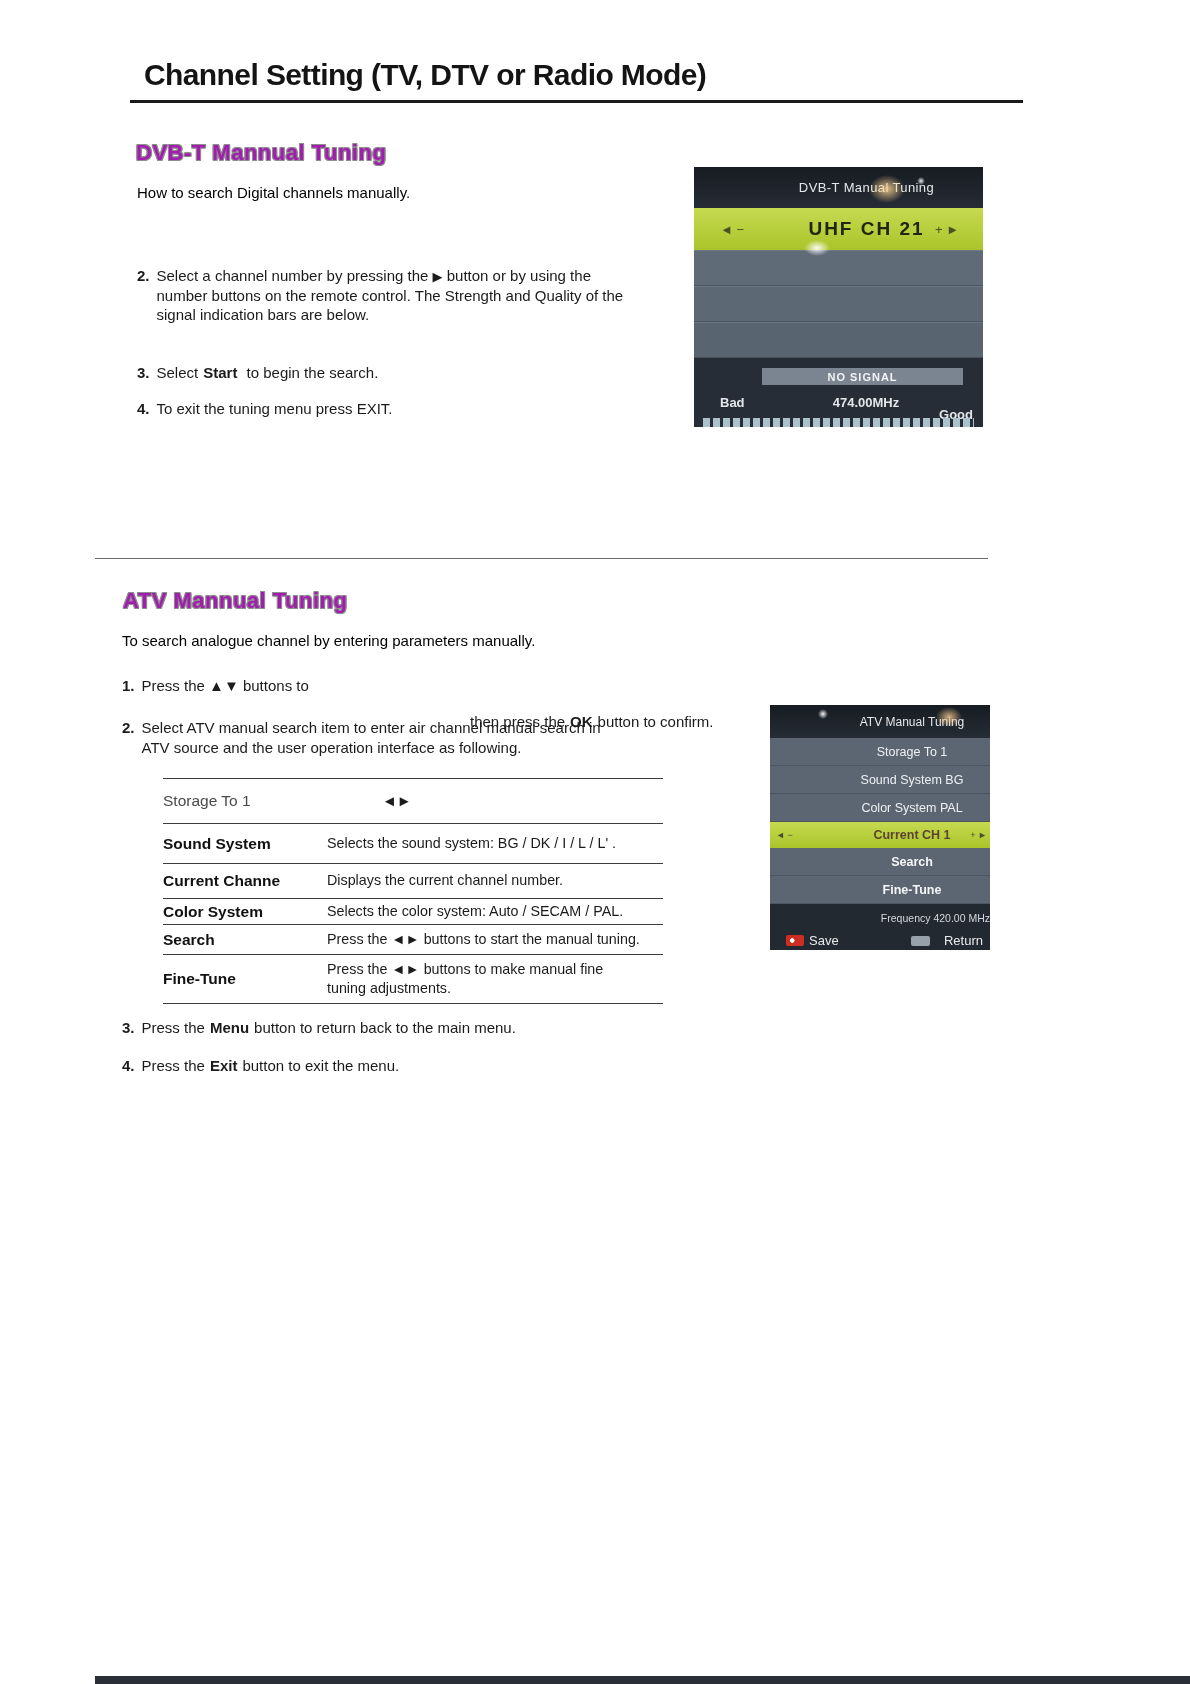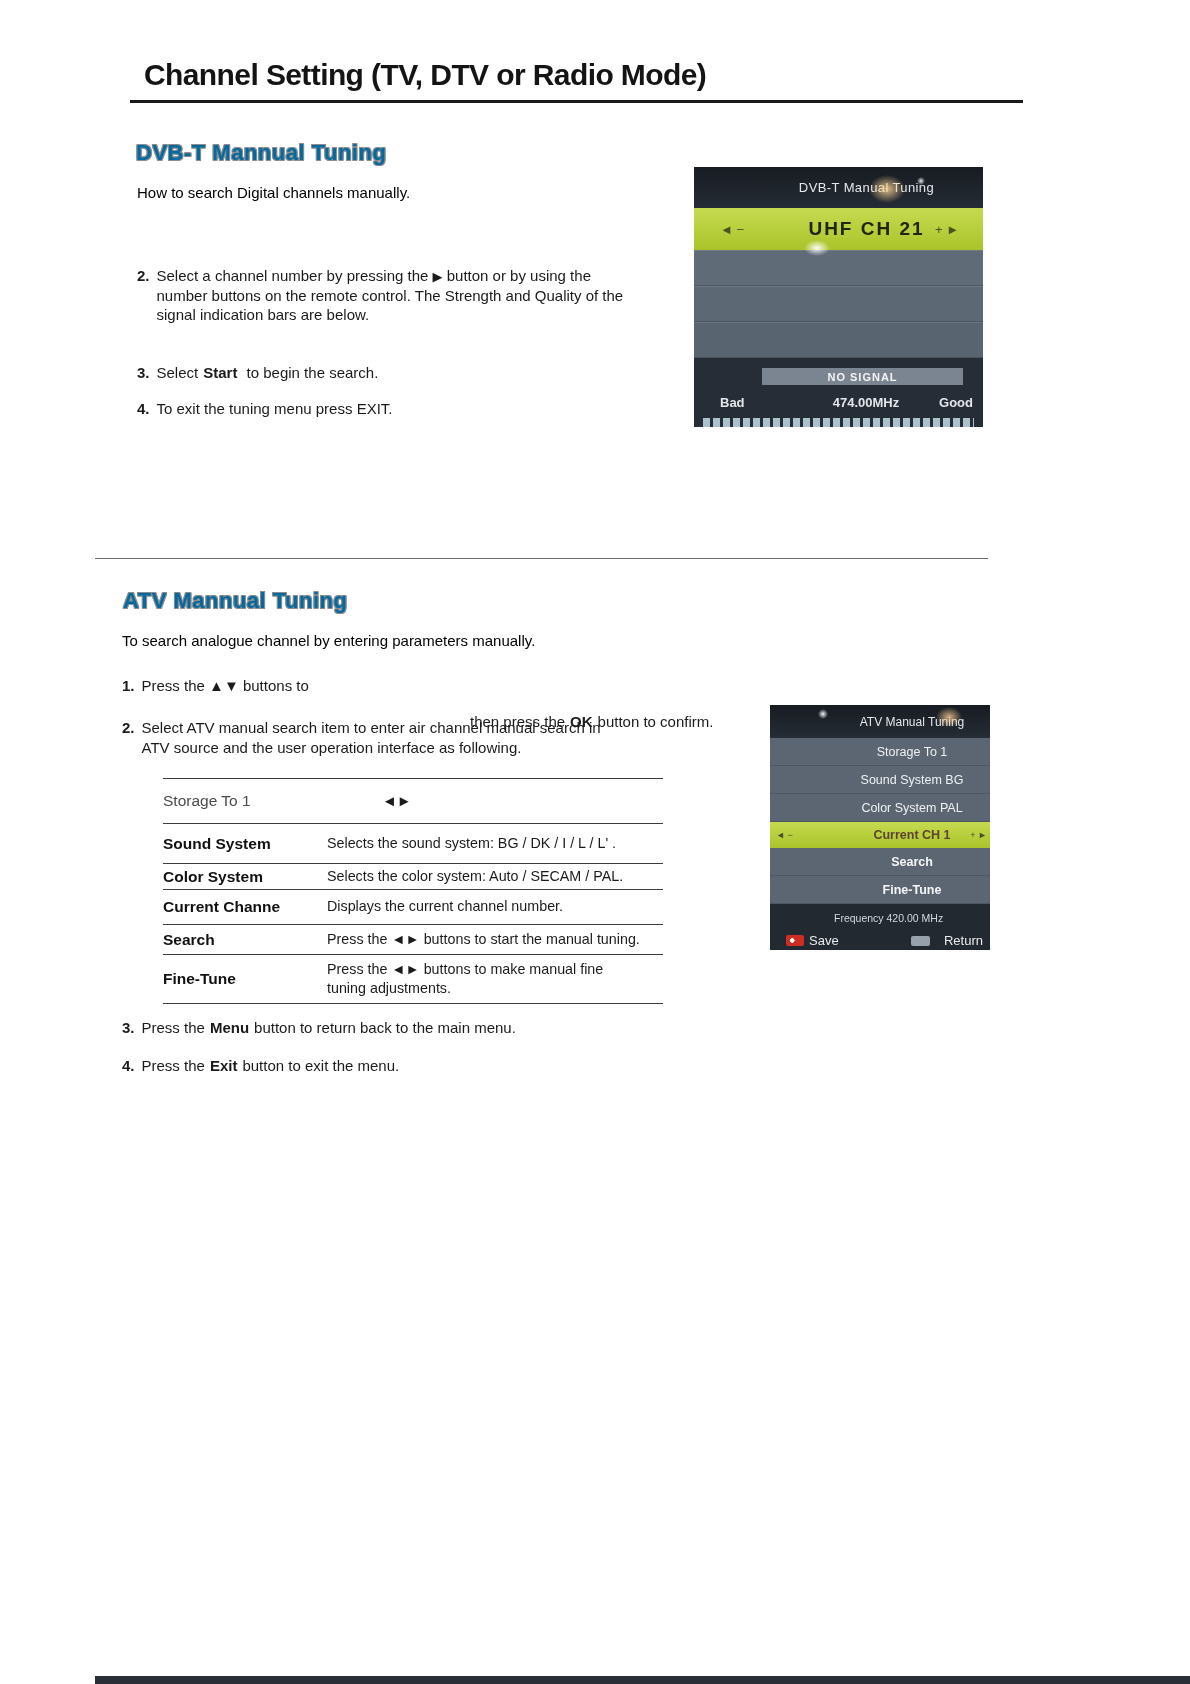--- a/index.html
+++ b/index.html
@@ -6,21 +6,21 @@
   body{position:relative;width:1190px;height:1684px;overflow:hidden;
        font-family:"Liberation Sans","DejaVu Sans",sans-serif;color:#1c1c1c;}
 
   
   .page-title{position:absolute;left:144px;top:58px;font-size:30px;font-weight:bold;
               letter-spacing:-0.6px;color:#141414;}
   .title-rule{position:absolute;left:130px;top:100px;width:893px;height:3px;background:#1a1a1a;}
   .section-divider{position:absolute;left:95px;top:558px;width:893px;height:1px;background:#6a6a6a;}
   .page-bottom-edge{position:absolute;left:95px;top:1676px;width:1095px;height:8px;background:#2a2f37;}
 
-  .outline-heading{position:absolute;font-size:22px;font-weight:bold;letter-spacing:0.5px;color:#0369a1;
+  .outline-heading{position:absolute;font-size:22px;font-weight:bold;letter-spacing:0.5px;color:#a21caf;
     text-shadow:-1px -1px 0 #8d8d8d,1px -1px 0 #8d8d8d,-1px 1px 0 #8d8d8d,1px 1px 0 #8d8d8d,
                 0 -1px 0 #8d8d8d,0 1px 0 #8d8d8d,-1px 0 0 #8d8d8d,1px 0 0 #8d8d8d;}
   .intro{position:absolute;font-size:15px;color:#000000;}
 
   .step{position:absolute;display:flex;font-size:15px;line-height:1.3;color:#1b1b1b;}
   .step .num{font-weight:bold;margin-right:7px;white-space:nowrap;}
   .step .txt{display:block;}
   .step b{margin:0 5px;}
   .tri{font-size:13px;}
 
@@ -49,38 +49,38 @@
   #tv1 .arrR{position:absolute;right:24px;font-size:13px;color:#4a5224;}
   #tv1 .body-row{height:34px;border-top:1px solid rgba(255,255,255,0.10);border-bottom:1px solid rgba(0,0,0,0.18);}
   #tv1 .r1{background:#606b78;} #tv1 .r2{background:#5d6875;} #tv1 .r3{background:#596471;}
   #tv1 .ftr{position:relative;height:75px;background:#272d36;}
   .no-signal{position:absolute;left:68px;top:10px;width:201px;height:17px;background:#7b8591;
              color:#f3f4f6;font-size:11px;font-weight:bold;letter-spacing:1px;
              display:flex;align-items:center;justify-content:center;}
   .sig-info{position:absolute;left:0;right:0;top:37px;height:16px;font-size:13px;font-weight:bold;color:#e2e6ea;}
   .sig-info .bad{position:absolute;left:26px;}
   .sig-info .freq{position:absolute;left:0;right:0;text-align:center;padding-left:55px;}
-  .sig-info .good{position:absolute;right:10px;}
+  .sig-info .good{position:absolute;right:10px;margin-top:12px;}
   .sig-bar{position:absolute;left:9px;right:9px;top:60px;height:9px;
            background:repeating-linear-gradient(90deg,#abc1cc 0 7px,transparent 7px 10px);}
 
   
   #tv2{left:770px;top:705px;width:220px;height:245px;background:#59646f;}
   #tv2 .hdr{height:33px;font-size:12px;}
   #tv2 .hdr .centered{padding-left:64px;}
   #tv2 .mrow{height:27px;background:#5b6672;border-bottom:1px solid rgba(0,0,0,0.15);
              display:flex;align-items:center;color:#eef1f3;font-size:12.5px;}
   #tv2 .mrow .centered{padding-left:64px;}
   #tv2 .mrow.boldrow{font-weight:bold;color:#f4f6f8;}
   #tv2 .grow{height:26px;}
   #tv2 .grow .centered{padding-left:64px;font-size:12.5px;font-weight:bold;color:#5c4430;}
   #tv2 .arrL{position:absolute;left:6px;font-size:9px;color:#454f35;}
   #tv2 .arrR{position:absolute;right:3px;font-size:9px;color:#454f35;}
   #tv2 .ftr{position:relative;height:52px;background:#232930;color:#d3d8de;}
-  #tv2 .freq{position:absolute;left:0;right:0;top:8px;text-align:left;padding-left:64px;font-size:10.5px;}
+  #tv2 .freq{position:absolute;left:0;right:0;top:8px;text-align:right;padding-left:64px;font-size:10.5px;}
   #tv2 .hint-row{position:absolute;left:0;right:0;top:29px;height:18px;font-size:13px;color:#e8ebee;}
   #tv2 .save{position:absolute;left:16px;display:flex;align-items:center;gap:5px;}
   #tv2 .ret{position:absolute;right:7px;display:flex;align-items:center;gap:14px;}
   .badge-red{width:18px;height:11px;border-radius:2px;background:#cf2d22;display:inline-block;
              background-image:radial-gradient(circle at 35% 50%,#fff 0 2px,transparent 2.5px);}
   .badge-gray{width:19px;height:10px;border-radius:2px;background:#97a1ac;display:inline-block;}
 </style>
 </head>
 <body>
 
@@ -165,27 +165,27 @@
 
 <div class="spec-table">
   <div class="spec-row plain" style="min-height:44px;">
     <span class="lbl">Storage To 1</span>
     <span class="dsc">◄►</span>
   </div>
   <div class="spec-row" style="min-height:39px;">
     <span class="lbl">Sound System</span>
     <span class="dsc">Selects the sound system: BG / DK / I / L / L' .</span>
   </div>
+  <div class="spec-row" style="min-height:34px;">
+    <span class="lbl">Current Channe</span>
+    <span class="dsc">Displays the current channel number.</span>
+  </div>
   <div class="spec-row" style="min-height:25px;">
     <span class="lbl">Color System</span>
     <span class="dsc">Selects the color system: Auto / SECAM / PAL.</span>
-  </div>
-  <div class="spec-row" style="min-height:34px;">
-    <span class="lbl">Current Channe</span>
-    <span class="dsc">Displays the current channel number.</span>
   </div>
   <div class="spec-row" style="min-height:29px;">
     <span class="lbl">Search</span>
     <span class="dsc">Press the ◄► buttons to start the manual tuning.</span>
   </div>
   <div class="spec-row" style="min-height:48px;">
     <span class="lbl">Fine-Tune</span>
     <span class="dsc" style="max-width:300px;">Press the ◄► buttons to make manual fine tuning adjustments.</span>
   </div>
 </div>

